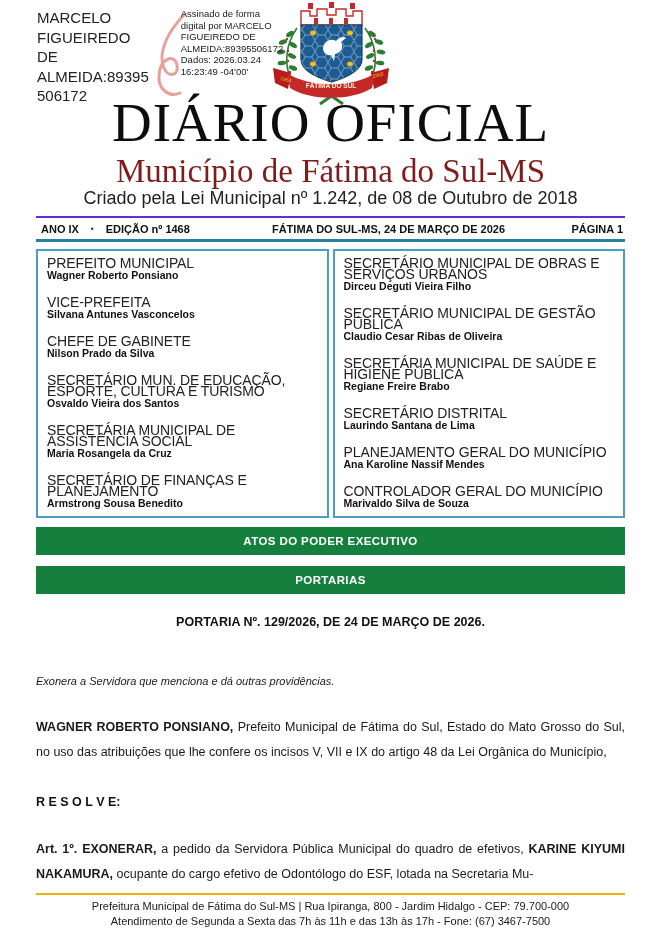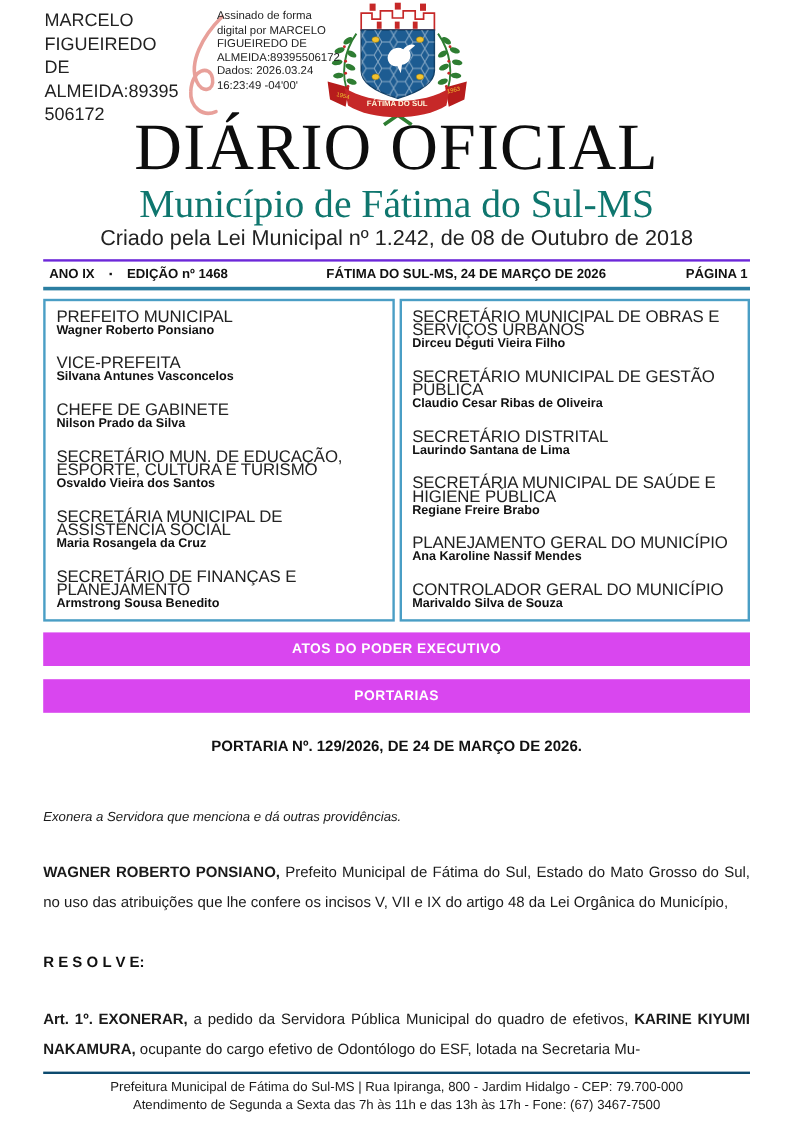--- a/index.html
+++ b/index.html
@@ -40,21 +40,21 @@
   }
 
   
   .masthead{ text-align:center; padding-top:94px; }
   .masthead h1{
     margin:0;font-family:"Liberation Serif", serif;font-weight:400;
     font-size:55px;line-height:58px;letter-spacing:1px;color:#0d0d0d;
   }
   .masthead h2{
     margin:0;font-family:"Liberation Serif", serif;font-weight:400;
-    font-size:33px;line-height:38px;color:#0f766e;
+    font-size:33px;line-height:38px;color:#7f1d1d;
   }
   .masthead .created{
     font-size:18px;line-height:17px;color:#222;
   }
 
   
   .info-bar{
     margin:9px 36px 0;
     border-top:2px solid #6d28d9;
     border-bottom:3px solid #2B7EA1;
@@ -71,21 +71,21 @@
   .officials{margin:7px 36px 0;display:flex;gap:4px;}
   .off-box{flex:1;border:2px solid #4A9EC5;padding:7px 9px 4px;}
   .off-entry{margin-bottom:15px;}
   .off-entry:last-child{margin-bottom:2px;}
   .off-role{font-size:14px;line-height:11px;color:#222;letter-spacing:-0.1px;}
   .off-name{font-size:10.5px;line-height:13px;font-weight:bold;color:#111;}
 
   
   .banner{
     margin:9px 36px 0;height:28px;
-    background:#d946ef;color:#fff;
+    background:#15803d;color:#fff;
     display:flex;align-items:center;justify-content:center;
     font-size:11.5px;font-weight:bold;letter-spacing:.4px;
   }
   .banner.second{margin-top:11px;}
 
   
   .doc-title{
     margin:21px 36px 0;text-align:center;
     font-size:12.5px;font-weight:bold;color:#111;
   }
@@ -97,21 +97,21 @@
     text-align:justify;color:#1a1a1a;
   }
   .resolve{
     margin:30px 36px 0;font-size:12.5px;font-weight:bold;color:#111;
   }
   b{font-weight:bold;}
 
   
   .footer{
     position:absolute;left:36px;right:36px;bottom:0;
-    border-top:2px solid #0c4a6e;
+    border-top:2px solid #eab308;
     text-align:center;font-size:11px;line-height:15px;color:#1a1a1a;
     padding:4px 0 6px;
   }
 </style>
 </head>
 <body>
 
 <div class="page">
 
   <div class="sig-block">
@@ -258,26 +258,26 @@
     <div class="off-box">
       <div class="off-entry">
         <div class="off-role">SECRETÁRIO MUNICIPAL DE OBRAS E SERVIÇOS URBANOS</div>
         <div class="off-name">Dirceu Deguti Vieira Filho</div>
       </div>
       <div class="off-entry">
         <div class="off-role">SECRETÁRIO MUNICIPAL DE GESTÃO PÚBLICA</div>
         <div class="off-name">Claudio Cesar Ribas de Oliveira</div>
       </div>
       <div class="off-entry">
+        <div class="off-role">SECRETÁRIA MUNICIPAL DE SAÚDE E HIGIENE PÚBLICA</div>
+        <div class="off-name">Regiane Freire Brabo</div>
+      </div>
+      <div class="off-entry">
         <div class="off-role">SECRETÁRIO DISTRITAL</div>
         <div class="off-name">Laurindo Santana de Lima</div>
-      </div>
-      <div class="off-entry">
-        <div class="off-role">SECRETÁRIA MUNICIPAL DE SAÚDE E HIGIENE PÚBLICA</div>
-        <div class="off-name">Regiane Freire Brabo</div>
       </div>
       <div class="off-entry">
         <div class="off-role">PLANEJAMENTO GERAL DO MUNICÍPIO</div>
         <div class="off-name">Ana Karoline Nassif Mendes</div>
       </div>
       <div class="off-entry">
         <div class="off-role">CONTROLADOR GERAL DO MUNICÍPIO</div>
         <div class="off-name">Marivaldo Silva de Souza</div>
       </div>
     </div>

